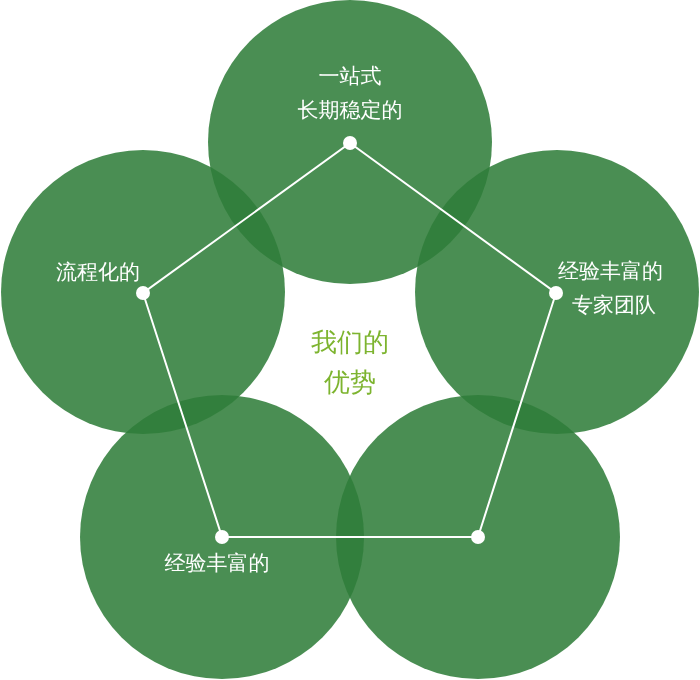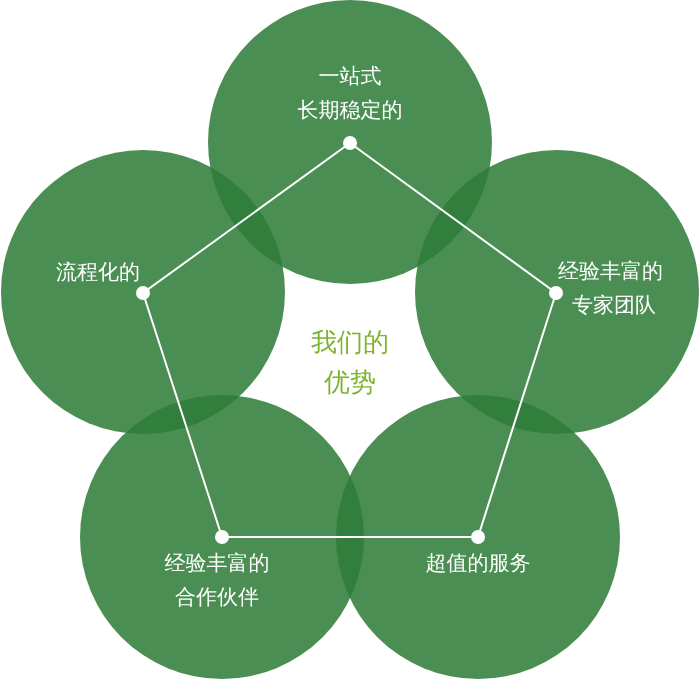--- a/index.html
+++ b/index.html
@@ -36,26 +36,24 @@
   <div>一站式</div>
   <div>长期稳定的</div>
 </div>
 
 <div class="label" style="left:530px; top:254px; width:200px; text-align:left;">
   <div style="margin-left:28px;">经验丰富的</div>
   <div style="margin-left:42px;">专家团队</div>
 </div>
 
 <div class="label" style="left:378px; top:546px; width:200px;">
-  <div>超值的服务</div>
 </div>
 
 <div class="label" style="left:117px; top:546px; width:200px;">
   <div>经验丰富的</div>
-  <div>合作伙伴</div>
 </div>
 
 <div class="label" style="left:20px; top:255px; width:120px; text-align:right;">
   <div>流程化的</div>
 </div>
 
 <div class="center-title" style="left:250px; top:322px; width:200px;">
   <div>我们的</div>
   <div>优势</div>
 </div>

